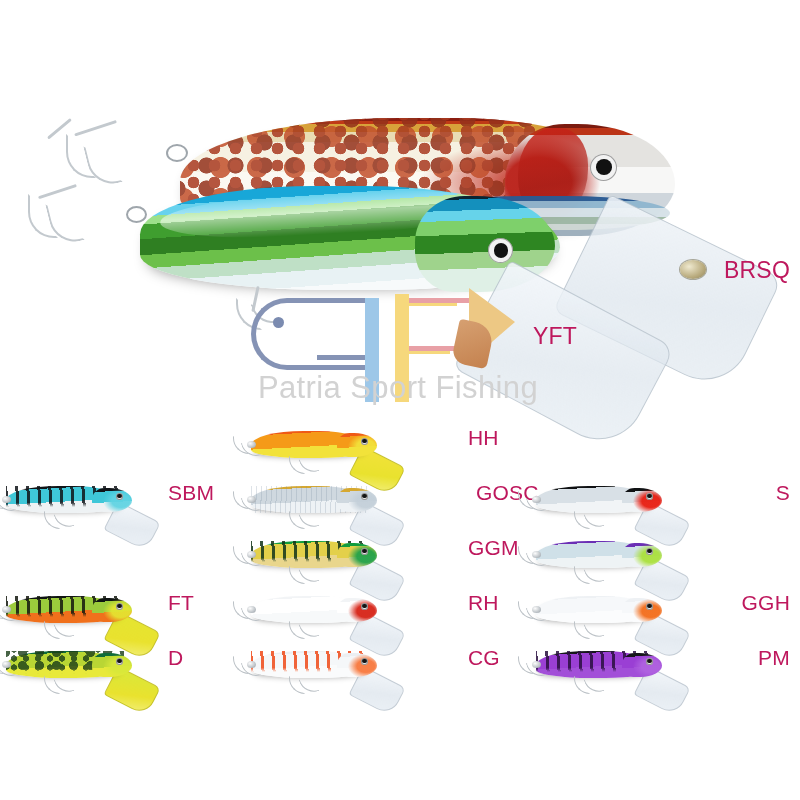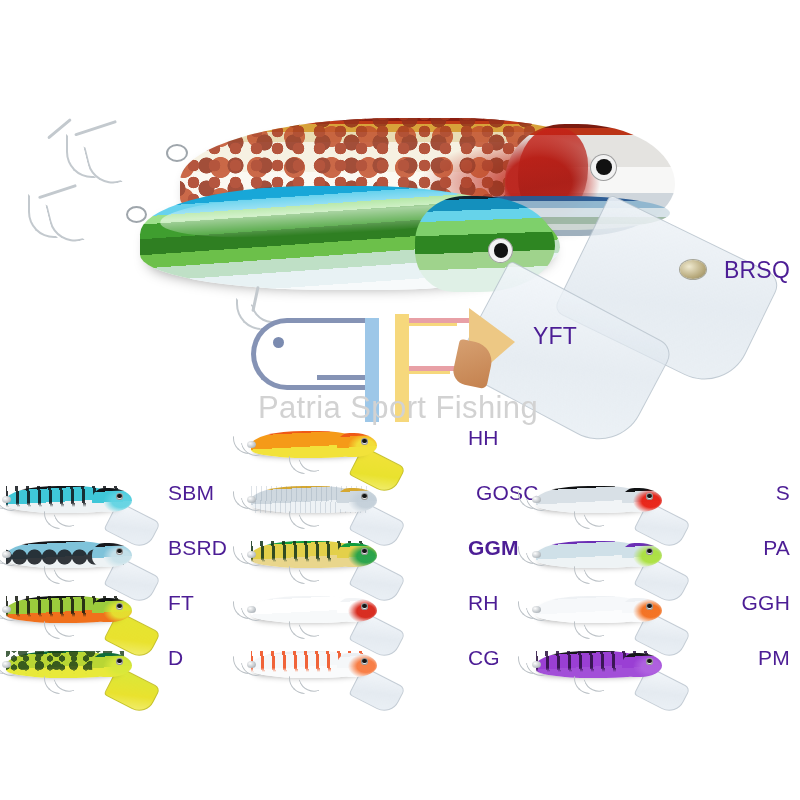--- a/index.html
+++ b/index.html
@@ -104,21 +104,21 @@
     background:linear-gradient(160deg,rgba(242,246,250,.9),rgba(214,224,233,.6) 55%,rgba(234,240,245,.88));
     border:1px solid rgba(176,188,198,.7);}
 
   
   .treble{position:absolute;}
   .treble .shank{position:absolute;width:2.6px;background:#c3c9ce;border-radius:2px;}
   .treble .barb{position:absolute;width:26px;height:40px;border:2.6px solid #c3c9ce;
      border-top-color:transparent;border-right-color:transparent;border-radius:0 0 0 26px;}
 
   
-  #watermark{position:absolute;left:233px;top:304px;width:330px;height:122px;}
+  #watermark{position:absolute;left:233px;top:284px;width:330px;height:122px;}
   #wm-fish-body{position:absolute;left:18px;top:14px;width:120px;height:62px;
      border:5px solid #8593b5;border-right:none;border-radius:40px 0 0 40px;}
   #wm-fish-eye{position:absolute;left:40px;top:33px;width:11px;height:11px;border-radius:50%;background:#7b8bb0;}
   #wm-bar-blue{position:absolute;left:132px;top:14px;width:14px;height:104px;background:#9dc7e8;}
   #wm-bar-blue-top{position:absolute;left:84px;top:14px;width:62px;height:5px;background:#8593b5;}
   #wm-bar-blue-bot{position:absolute;left:84px;top:71px;width:62px;height:5px;background:#8593b5;}
   #wm-bar-yellow{position:absolute;left:162px;top:10px;width:14px;height:108px;background:#f6d87c;}
   #wm-yel-top{position:absolute;left:162px;top:16px;width:62px;height:6px;background:#f6d87c;}
   #wm-yel-mid{position:absolute;left:162px;top:64px;width:55px;height:6px;background:#f6d87c;}
   #wm-pink-top{position:absolute;left:176px;top:14px;width:66px;height:5px;background:#e8a0a6;}
@@ -142,21 +142,21 @@
      transform:rotate(27deg);transform-origin:left top;
      background:linear-gradient(160deg,rgba(242,246,250,.92),rgba(211,221,231,.6) 55%,rgba(233,239,245,.9));
      border:1px solid rgba(180,190,200,.7);}
   .seye{position:absolute;left:116px;top:12px;width:7px;height:7px;border-radius:50%;background:#eee;
      box-shadow:0 0 0 1px rgba(80,80,80,.6) inset;}
   .seye:after{content:"";position:absolute;left:20%;top:18%;width:60%;height:60%;border-radius:50%;background:#141414;}
   .shook{position:absolute;border:1.4px solid #bcc2c7;border-top-color:transparent;border-right-color:transparent;
      border-radius:0 0 0 18px;width:14px;height:16px;}
   .sring{position:absolute;width:9px;height:7px;border-radius:50%;
      background:radial-gradient(ellipse at 35% 35%,#fdfdfd,#b9bfc4 65%,#8f969c);}
-  .slabel{position:absolute;font-size:21px;color:#4c1d95;letter-spacing:.2px;white-space:nowrap;}
+  .slabel{position:absolute;font-size:21px;color:#be185d;letter-spacing:.2px;white-space:nowrap;}
 
   .stripes{position:absolute;inset:0;}
   .specks{position:absolute;inset:0;}
 </style>
 </head>
 <body>
 
 <div id="stage">
 
   <div class="lure" id="brsq-lure">
@@ -230,36 +230,20 @@
           <div class="shead" style="background: radial-gradient(62% 72% at 72% 55%, rgba(95, 211, 226, 0.933) 0px, rgba(95, 211, 226, 0.933) 36%, transparent 72%), linear-gradient(177deg, rgb(16, 20, 24) 0px, rgb(16, 20, 24) 16%, rgb(63, 199, 216) 16%, rgb(63, 199, 216) 58%, rgb(238, 242, 244) 58%, rgb(238, 242, 244) 100%);"></div>
           <div class="seye"></div>
           <div class="shook" style="left: -12px; top: 10px;"></div>
           <div class="shook" style="left: -2px; top: 14px; transform: rotate(-18deg);"></div>
           <div class="sring" style="left: 2px; top: 15px;"></div>
           <div class="shook" style="left: 44px; top: 30px;"></div>
           <div class="shook" style="left: 56px; top: 30px; transform: rotate(-20deg);"></div>
         </div>
         <div class="slabel" style="top: 6px; left: 168px;">SBM</div>
       </div>
-      <div class="srow" style="top: 110px;">
-        <div class="slure">
-          <div class="slip"></div>
-          <div class="sbody" style="background: linear-gradient(177deg, rgb(22, 24, 28) 0px, rgb(22, 24, 28) 14%, rgb(127, 195, 218) 14%, rgb(127, 195, 218) 56%, rgb(238, 243, 245) 56%, rgb(238, 243, 245) 100%);">
-            <div class="specks" style="background-image: radial-gradient(circle, rgb(29, 34, 39) 45%, transparent 50%); background-size: 15px 28px; background-position: 6px 2px; opacity: 0.9;"></div>
-          </div>
-          <div class="shead" style="background: radial-gradient(62% 72% at 72% 55%, rgba(200, 226, 234, 0.933) 0px, rgba(200, 226, 234, 0.933) 36%, transparent 72%), linear-gradient(177deg, rgb(22, 24, 28) 0px, rgb(22, 24, 28) 16%, rgb(127, 195, 218) 16%, rgb(127, 195, 218) 58%, rgb(238, 243, 245) 58%, rgb(238, 243, 245) 100%);"></div>
-          <div class="seye"></div>
-          <div class="shook" style="left: -12px; top: 10px;"></div>
-          <div class="shook" style="left: -2px; top: 14px; transform: rotate(-18deg);"></div>
-          <div class="sring" style="left: 2px; top: 15px;"></div>
-          <div class="shook" style="left: 44px; top: 30px;"></div>
-          <div class="shook" style="left: 56px; top: 30px; transform: rotate(-20deg);"></div>
-        </div>
-        <div class="slabel" style="top: 6px; left: 168px;">BSRD</div>
-      </div>
       <div class="srow" style="top: 165px;">
         <div class="slure">
           <div class="slip" style="background: linear-gradient(160deg, rgb(228, 229, 49), rgb(233, 226, 46) 60%, rgb(242, 239, 122)); border-color: rgba(190, 185, 40, 0.8);"></div>
           <div class="sbody" style="background: linear-gradient(177deg, rgb(15, 20, 18) 0px, rgb(15, 20, 18) 14%, rgb(156, 203, 60) 14%, rgb(156, 203, 60) 56%, rgb(240, 112, 28) 56%, rgb(240, 112, 28) 100%);">
             <div class="stripes" style="background: repeating-linear-gradient(86deg, rgb(20, 24, 15) 0px, rgb(20, 24, 15) 3px, transparent 3px, transparent 11px); opacity: 0.85; mask-image: linear-gradient(rgb(0, 0, 0) 0px, rgb(0, 0, 0) 62%, transparent 78%);"></div>
           </div>
           <div class="shead" style="background: radial-gradient(62% 72% at 72% 55%, rgba(228, 229, 49, 0.933) 0px, rgba(228, 229, 49, 0.933) 36%, transparent 72%), linear-gradient(177deg, rgb(15, 20, 18) 0px, rgb(15, 20, 18) 16%, rgb(156, 203, 60) 16%, rgb(156, 203, 60) 58%, rgb(240, 112, 28) 58%, rgb(240, 112, 28) 100%);"></div>
           <div class="seye"></div>
           <div class="shook" style="left: -12px; top: 10px;"></div>
           <div class="shook" style="left: -2px; top: 14px; transform: rotate(-18deg);"></div>
@@ -326,21 +310,21 @@
             <div class="stripes" style="background: repeating-linear-gradient(86deg, rgb(18, 52, 26) 0px, rgb(18, 52, 26) 3px, transparent 3px, transparent 11px); opacity: 0.85; mask-image: linear-gradient(rgb(0, 0, 0) 0px, rgb(0, 0, 0) 62%, transparent 78%);"></div>
           </div>
           <div class="shead" style="background: radial-gradient(62% 72% at 72% 55%, rgba(30, 161, 74, 0.933) 0px, rgba(30, 161, 74, 0.933) 36%, transparent 72%), linear-gradient(177deg, rgb(18, 156, 60) 0px, rgb(18, 156, 60) 16%, rgb(227, 208, 74) 16%, rgb(227, 208, 74) 58%, rgb(233, 214, 140) 58%, rgb(233, 214, 140) 100%);"></div>
           <div class="seye"></div>
           <div class="shook" style="left: -12px; top: 10px;"></div>
           <div class="shook" style="left: -2px; top: 14px; transform: rotate(-18deg);"></div>
           <div class="sring" style="left: 2px; top: 15px;"></div>
           <div class="shook" style="left: 44px; top: 30px;"></div>
           <div class="shook" style="left: 56px; top: 30px; transform: rotate(-20deg);"></div>
         </div>
-        <div class="slabel" style="top: 6px; left: 223px; font-weight: bold;">GGM</div>
+        <div class="slabel" style="top: 6px; left: 223px;">GGM</div>
       </div>
       <div class="srow" style="top: 165px;">
         <div class="slure">
           <div class="slip"></div>
           <div class="sbody" style="background: linear-gradient(177deg, rgb(242, 244, 246) 0px, rgb(242, 244, 246) 14%, rgb(255, 255, 255) 14%, rgb(255, 255, 255) 56%, rgb(247, 249, 250) 56%, rgb(247, 249, 250) 100%);">
             <div class="specks"></div>
           </div>
           <div class="shead" style="background: radial-gradient(62% 72% at 72% 55%, rgba(214, 31, 18, 0.933) 0px, rgba(214, 31, 18, 0.933) 36%, transparent 72%), linear-gradient(177deg, rgb(242, 244, 246) 0px, rgb(242, 244, 246) 16%, rgb(255, 255, 255) 16%, rgb(255, 255, 255) 58%, rgb(247, 249, 250) 58%, rgb(247, 249, 250) 100%);"></div>
           <div class="seye"></div>
           <div class="shook" style="left: -12px; top: 10px;"></div>
@@ -392,21 +376,20 @@
             <div class="specks"></div>
           </div>
           <div class="shead" style="background: radial-gradient(62% 72% at 72% 55%, rgba(169, 224, 58, 0.933) 0px, rgba(169, 224, 58, 0.933) 36%, transparent 72%), linear-gradient(177deg, rgb(107, 47, 181) 0px, rgb(107, 47, 181) 16%, rgb(207, 224, 232) 16%, rgb(207, 224, 232) 58%, rgb(238, 243, 245) 58%, rgb(238, 243, 245) 100%);"></div>
           <div class="seye"></div>
           <div class="shook" style="left: -12px; top: 10px;"></div>
           <div class="shook" style="left: -2px; top: 14px; transform: rotate(-18deg);"></div>
           <div class="sring" style="left: 2px; top: 15px;"></div>
           <div class="shook" style="left: 44px; top: 30px;"></div>
           <div class="shook" style="left: 56px; top: 30px; transform: rotate(-20deg);"></div>
         </div>
-        <div class="slabel" style="top: 6px; left: 140px; width: 120px; text-align: right;">PA</div>
       </div>
       <div class="srow" style="top: 110px;">
         <div class="slure">
           <div class="slip"></div>
           <div class="sbody" style="background: linear-gradient(177deg, rgb(238, 241, 244) 0px, rgb(238, 241, 244) 14%, rgb(246, 248, 250) 14%, rgb(246, 248, 250) 56%, rgb(251, 252, 253) 56%, rgb(251, 252, 253) 100%);">
             <div class="specks"></div>
           </div>
           <div class="shead" style="background: radial-gradient(62% 72% at 72% 55%, rgba(243, 106, 22, 0.933) 0px, rgba(243, 106, 22, 0.933) 36%, transparent 72%), linear-gradient(177deg, rgb(238, 241, 244) 0px, rgb(238, 241, 244) 16%, rgb(246, 248, 250) 16%, rgb(246, 248, 250) 58%, rgb(251, 252, 253) 58%, rgb(251, 252, 253) 100%);"></div>
           <div class="seye"></div>
           <div class="shook" style="left: -12px; top: 10px;"></div>

